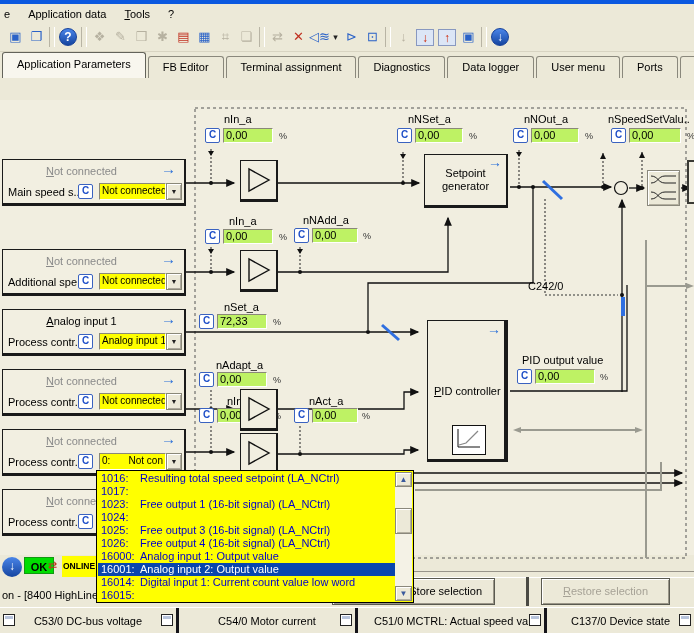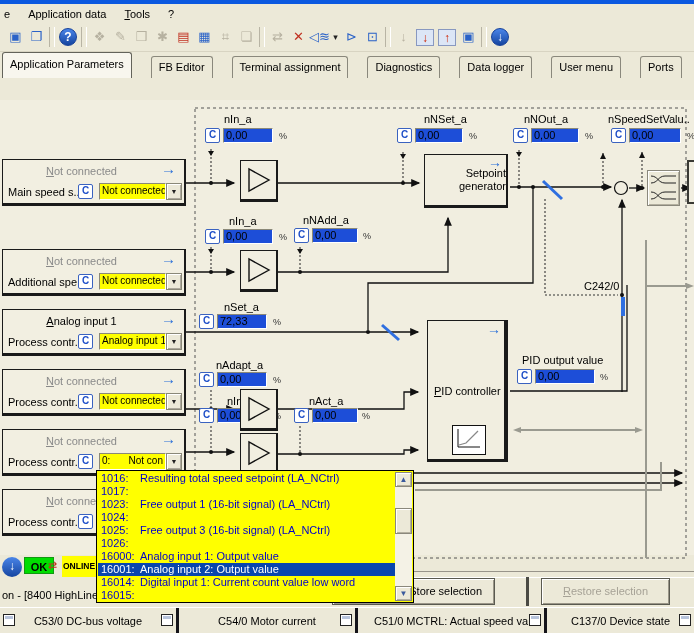--- a/index.html
+++ b/index.html
@@ -14,31 +14,31 @@
   .toolbar{position:absolute;left:0;top:23px;width:694px;height:28px;display:flex;align-items:center;padding-left:5px;border-bottom:1px solid #d8d4c2}
   .ticon{width:21px;height:20px;text-align:center;line-height:20px;font-size:13px;color:#444}
   .ticon.blue{color:#2a62c8}
   .ticon.dis{color:#b6b1a0}
   .ticon.red{color:#c03020}
   .ticon.reddl{color:#cc2200;background:#dce6f6;border:1px solid #8898c0;width:18px;height:17px;line-height:16px;font-size:12px;box-sizing:border-box;margin:0 2px}
   .ticon.circle{background:linear-gradient(#4a85e8,#1545a0);color:#fff;border-radius:50%;width:18px;height:18px;line-height:17px;font-weight:bold;font-size:12px;border:1px solid #15409a;box-sizing:border-box;margin:0 2px}
   .ticon.caret{width:11px;font-size:9px;color:#222}
   .ticon.sep{width:4px;height:20px;border-left:1px solid #b8b4a4;border-right:1px solid #fff;margin:0 2px}
   .tabs{position:absolute;left:0;top:51px;width:694px;height:27px;display:flex;align-items:flex-end;padding-left:2px;box-sizing:border-box;overflow:hidden}
-  .tab{height:21px;line-height:20px;padding:0 7px;background:#ece9d8;border:1px solid #8a887c;border-bottom:none;border-radius:3px 3px 0 0;margin-right:19px;white-space:nowrap}
+  .tab{height:21px;line-height:20px;padding:0 14px;background:#ece9d8;border:1px solid #8a887c;border-bottom:none;border-radius:3px 3px 0 0;margin-right:2px;white-space:nowrap}
   .tab.active{height:25px;line-height:23px;background:#f8f6ee;border-color:#63635a}
   .navrow{position:absolute;left:0;top:78px;width:694px;height:22px}
   .crumb{position:absolute;left:158px;top:78px;width:536px;height:22px;background:linear-gradient(#3a70cc,#123f96);color:#fff;font-weight:bold;line-height:22px;padding-left:10px;box-sizing:border-box}
   .navico{position:absolute;top:81px;width:17px;height:16px;text-align:center;line-height:16px}
   
   .canvas{position:absolute;left:0;top:100px;width:694px;height:455px;background:#f1eee0}
   .wires{position:absolute;left:0;top:0;width:694px;height:633px;z-index:1;pointer-events:none}
   .z2{z-index:2}
   .cbtn{width:15px;height:15px;background:#fff;border:1px solid #3a62c0;color:#2050c8;font-weight:bold;font-size:10px;line-height:12px;text-align:center;border-radius:2px;box-sizing:border-box}
-  .yfield{background:#1d4ed8;border:1px solid;border-color:#8a8878 #fff #fff #8a8878;line-height:13px;padding:0 2px;box-sizing:border-box;overflow:hidden;white-space:nowrap}
+  .yfield{background:#bef264;border:1px solid;border-color:#8a8878 #fff #fff #8a8878;line-height:13px;padding:0 2px;box-sizing:border-box;overflow:hidden;white-space:nowrap}
   .flabel{white-space:nowrap}
   .pct{font-size:9px;color:#333}
   .blk{background:#f2efe1;border:1px solid #1a1a1a;border-right-width:2px;border-bottom:3px solid #1a1a1a;box-sizing:border-box}
   .blk .link{position:absolute;top:5px;left:0;right:24px;text-align:center;color:#8a8a8a}
   .blk .link.dark{color:#000}
   .barrow{position:absolute;top:0;right:8px;color:#2a6fd8;font-weight:bold;font-size:15px}
   .blabel{position:absolute;left:5px;top:26px;white-space:nowrap}
   .bc{position:absolute;left:75px;top:24px}
   .combo{position:absolute;left:96px;top:23px;width:83px;height:17px;display:flex}
   .combo .val{flex:1;background:#ff0;border:1px solid;border-color:#8a8878 #fff #fff #8a8878;font-size:10px;line-height:14px;padding:0 2px;overflow:hidden;white-space:nowrap;box-sizing:border-box}
@@ -212,21 +212,21 @@
       <line x1="382" y1="325" x2="399" y2="340" stroke-width="3"></line>
       <line x1="623" y1="297" x2="623" y2="316" stroke-width="4"></line>
     </g>
   </svg>
 
   <div class="abs flabel z2" style="left:224px;top:113px">nIn_a</div>
   <div class="abs cbtn z2" style="left:205px;top:128px">C</div>
   <div class="abs yfield z2" style="left:223px;top:128px;width:50px;height:15px">0,00</div>
   <div class="abs pct z2" style="left:279px;top:131px">%</div>
 
-  <div class="abs flabel z2" style="left:424px;top:113px">nNSet_a</div>
+  <div class="abs flabel z2" style="left:408px;top:113px">nNSet_a</div>
   <div class="abs cbtn z2" style="left:397px;top:128px">C</div>
   <div class="abs yfield z2" style="left:415px;top:128px;width:48px;height:15px">0,00</div>
   <div class="abs pct z2" style="left:469px;top:131px">%</div>
 
   <div class="abs flabel z2" style="left:524px;top:113px">nNOut_a</div>
   <div class="abs cbtn z2" style="left:513px;top:128px">C</div>
   <div class="abs yfield z2" style="left:531px;top:128px;width:48px;height:15px">0,00</div>
   <div class="abs pct z2" style="left:585px;top:131px">%</div>
 
   <div class="abs flabel z2" style="left:608px;top:113px">nSpeedSetValu..</div>
@@ -257,21 +257,21 @@
   <div class="abs flabel z2" style="left:227px;top:395px">nIn_a</div>
   <div class="abs cbtn z2" style="left:199px;top:408px">C</div>
   <div class="abs yfield z2" style="left:217px;top:408px;width:50px;height:15px">0,00</div>
   <div class="abs pct z2" style="left:273px;top:411px">%</div>
 
   <div class="abs flabel z2" style="left:309px;top:395px">nAct_a</div>
   <div class="abs cbtn z2" style="left:294px;top:408px">C</div>
   <div class="abs yfield z2" style="left:312px;top:408px;width:46px;height:15px">0,00</div>
   <div class="abs pct z2" style="left:362px;top:411px">%</div>
 
-  <div class="abs flabel z2" style="left:584px;top:280px">C242/0</div>
+  <div class="abs flabel z2" style="left:528px;top:280px">C242/0</div>
 
   <div class="abs flabel z2" style="left:522px;top:354px">PID output value</div>
   <div class="abs cbtn z2" style="left:517px;top:369px">C</div>
   <div class="abs yfield z2" style="left:535px;top:369px;width:60px;height:15px">0,00</div>
   <div class="abs pct z2" style="left:600px;top:372px">%</div>
 
   <div class="abs blk z2" style="left:2px;top:159px;width:184px;height:47px">
     <div class="link u1">Not connected</div>
     <span class="barrow">→</span>
     <div class="blabel">Main speed s..</div>
@@ -348,21 +348,21 @@
       </svg></div>
   <div class="abs tri z2" style="left:240px;top:389px;width:38px;height:42px"><svg width="34" height="37">
         <polygon points="8,8 8,30 28,19" fill="none" stroke="#111" stroke-width="1.4"></polygon>
       </svg></div>
   <div class="abs tri z2" style="left:240px;top:433px;width:38px;height:42px"><svg width="34" height="37">
         <polygon points="8,8 8,30 28,19" fill="none" stroke="#111" stroke-width="1.4"></polygon>
       </svg></div>
 
   <div class="abs z2" style="left:424px;top:154px;width:84px;height:54px;background:#f1eee0;border:1px solid #1a1a1a;border-right-width:2px;border-bottom-width:3px;box-sizing:border-box">
     <span class="abs" style="right:4px;top:-1px;color:#2a6fd8;font-weight:bold;font-size:14px">→</span>
-    <div style="text-align:right;padding-top:12px;line-height:13px">Setpoint generator</div>
+    <div style="text-align:center;padding-top:12px;line-height:13px">Setpoint generator</div>
   </div>
 
   <div class="abs z2" style="left:427px;top:320px;width:81px;height:142px;background:#f1eee0;border:1px solid #1a1a1a;border-right-width:4px;border-bottom-width:3px;box-sizing:border-box">
     <span class="abs" style="right:3px;top:0;color:#2a6fd8;font-weight:bold;font-size:14px">→</span>
     <div class="abs u1" style="left:6px;top:64px;white-space:nowrap">PID controller</div>
     <div class="abs" style="left:24px;top:104px;width:32px;height:28px;background:#fff;border:1px solid #111">
       <svg width="30" height="26">
           <path d="M5,3 V21 H27" fill="none" stroke="#111" stroke-width="1"></path>
           <path d="M6,19 L13,17 L25,5" fill="none" stroke="#888" stroke-width="1.3"></path>
         </svg>
@@ -403,20 +403,21 @@
           <span class="num">1024:</span>
         </div>
 
         <div class="ddrow">
           <span class="num">1025:</span>
           <span>Free output 3 (16-bit signal) (LA_NCtrl)</span>
         </div>
 
         <div class="ddrow">
           <span class="num">1026:</span>
+          <span>Free output 4 (16-bit signal) (LA_NCtrl)</span>
         </div>
 
         <div class="ddrow">
           <span class="num">16000:</span>
           <span>Analog input 1: Output value</span>
         </div>
 
         <div class="ddrow sel">
           <span class="num">16001:</span>
           <span>Analog input 2: Output value</span>

